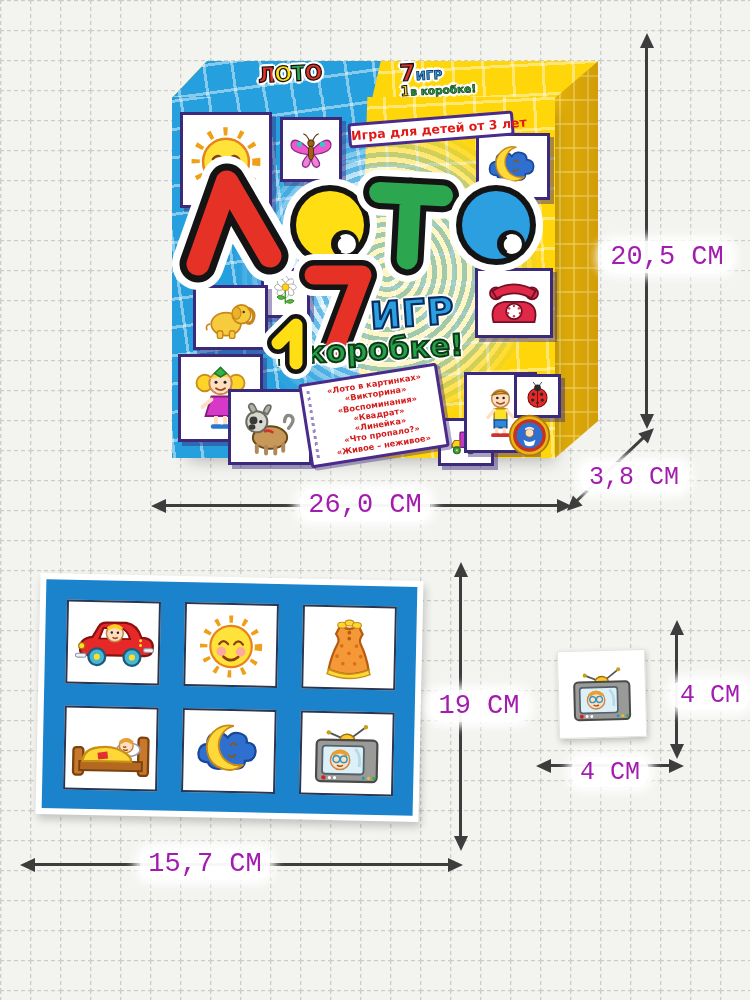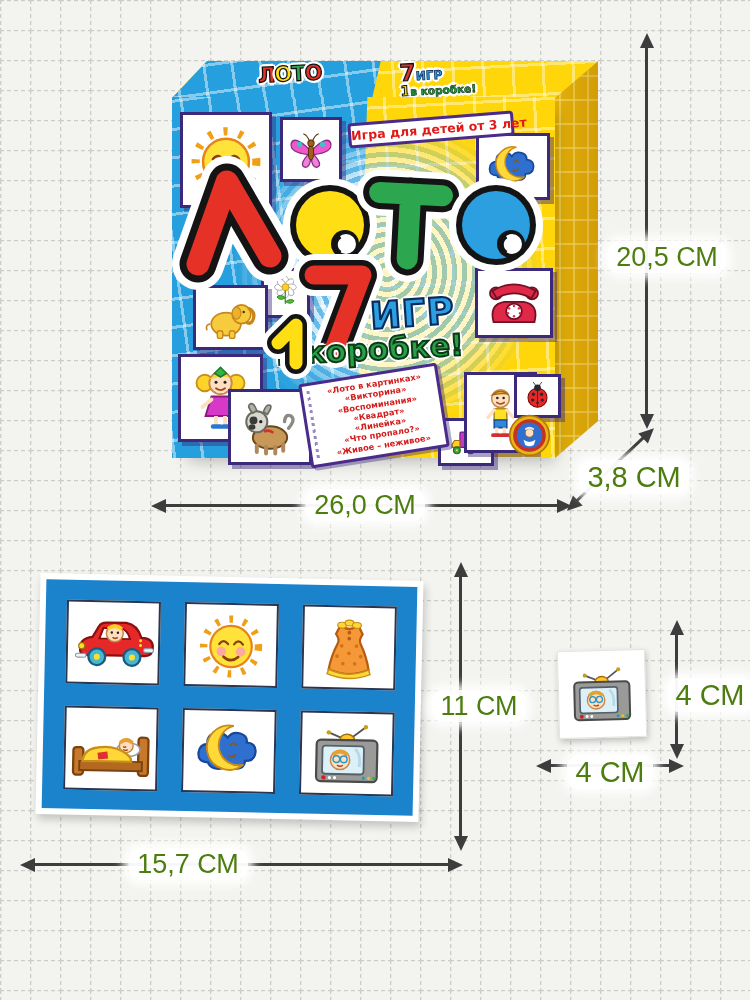--- a/index.html
+++ b/index.html
@@ -91,24 +91,24 @@
   .varrow::before,.varrow::after{content:"";position:absolute;left:50%;transform:translateX(-50%);
       border-left:7px solid transparent;border-right:7px solid transparent}
   .varrow::before{top:-13px;border-bottom:15px solid #3d3d3d}
   .varrow::after{bottom:-13px;border-top:15px solid #3d3d3d}
   .harrow{position:absolute;height:3px;background:#3d3d3d;z-index:4}
   .harrow::before,.harrow::after{content:"";position:absolute;top:50%;transform:translateY(-50%);
       border-top:7px solid transparent;border-bottom:7px solid transparent}
   .harrow::before{left:-13px;border-right:15px solid #3d3d3d}
   .harrow::after{right:-13px;border-left:15px solid #3d3d3d}
   .dimlabel{position:absolute;transform:translate(-50%,-50%);z-index:5;white-space:nowrap;
-      font-family:Liberation Sans, sans-serif;font-size:27px;color:#4d7c0f;
+      font-family:Liberation Mono, monospace;font-size:27px;color:#a21caf;
       background:rgba(255,255,255,.96);padding:1px 9px;border-radius:13px;
       box-shadow:0 0 10px 5px rgba(255,255,255,.92)}
-  .dimlabel.small{font-size:29px}
+  .dimlabel.small{font-size:25px}
 </style>
 </head>
 <body>
 
 <svg id="bg-grid" width="750" height="1000">
   <defs>
     <pattern id="gp" width="30" height="30" patternUnits="userSpaceOnUse">
       <path d="M0,0.7 H30 M0.7,0 V30" fill="none" stroke="#cdcdc8" stroke-width="1.3" stroke-dasharray="4 3"></path>
     </pattern>
   </defs>
@@ -472,22 +472,22 @@
 <div class="varrow" style="left:645px;top:46px;height:370px"></div>
 <div class="dimlabel" style="left:667px;top:257px">20,5 СМ</div>
 
 <div class="harrow" style="left:164px;top:504px;width:395px"></div>
 <div class="dimlabel" style="left:365px;top:505px">26,0 СМ</div>
 
 <div class="harrow" style="left:576px;top:500px;width:94px;transform:rotate(-43.5deg);transform-origin:0 50%"></div>
 <div class="dimlabel small" style="left:634px;top:477px">3,8 СМ</div>
 
 <div class="varrow" style="left:459px;top:575px;height:263px"></div>
-<div class="dimlabel" style="left:479px;top:706px">11 СМ</div>
+<div class="dimlabel" style="left:479px;top:706px">19 СМ</div>
 
 <div class="harrow" style="left:33px;top:863px;width:417px"></div>
-<div class="dimlabel" style="left:188px;top:864px">15,7 СМ</div>
+<div class="dimlabel" style="left:205px;top:864px">15,7 СМ</div>
 
 <div class="varrow" style="left:675px;top:633px;height:113px"></div>
 <div class="dimlabel small" style="left:710px;top:695px">4 СМ</div>
 
 <div class="harrow" style="left:549px;top:764px;width:122px"></div>
 <div class="dimlabel small" style="left:610px;top:772px">4 СМ</div>
 
 </body></html>

